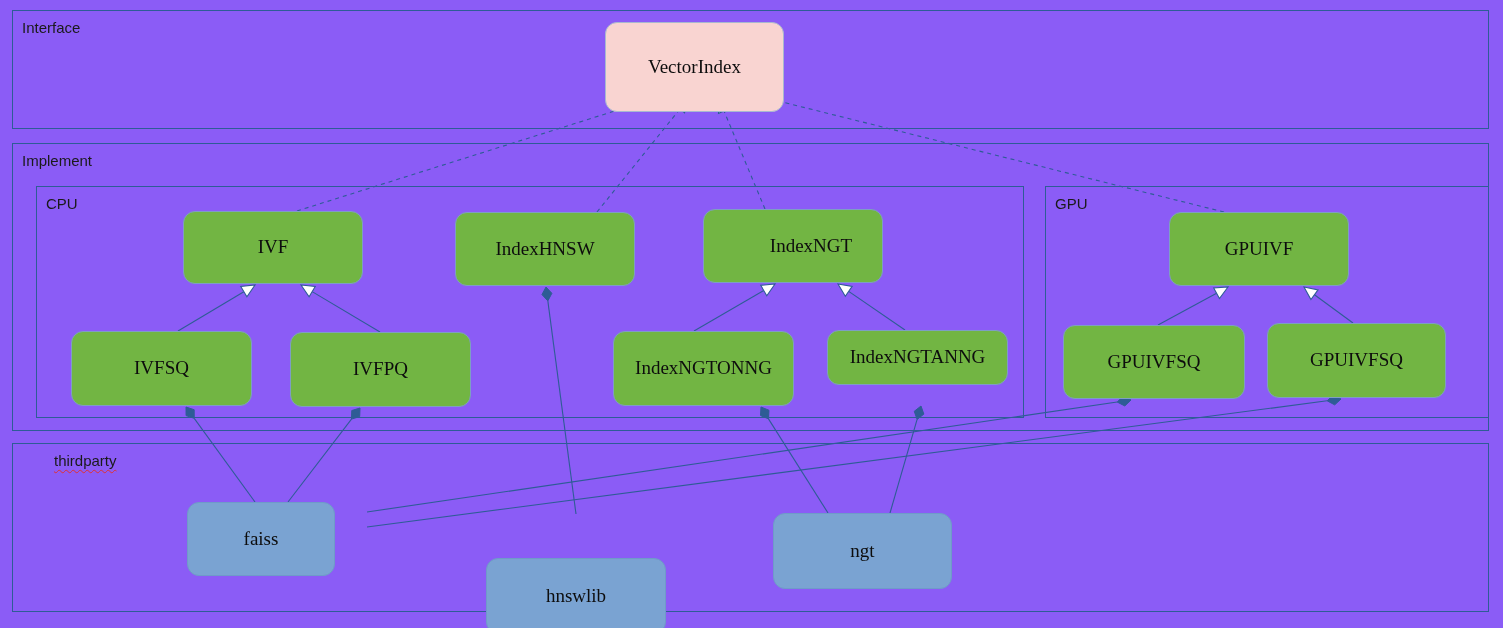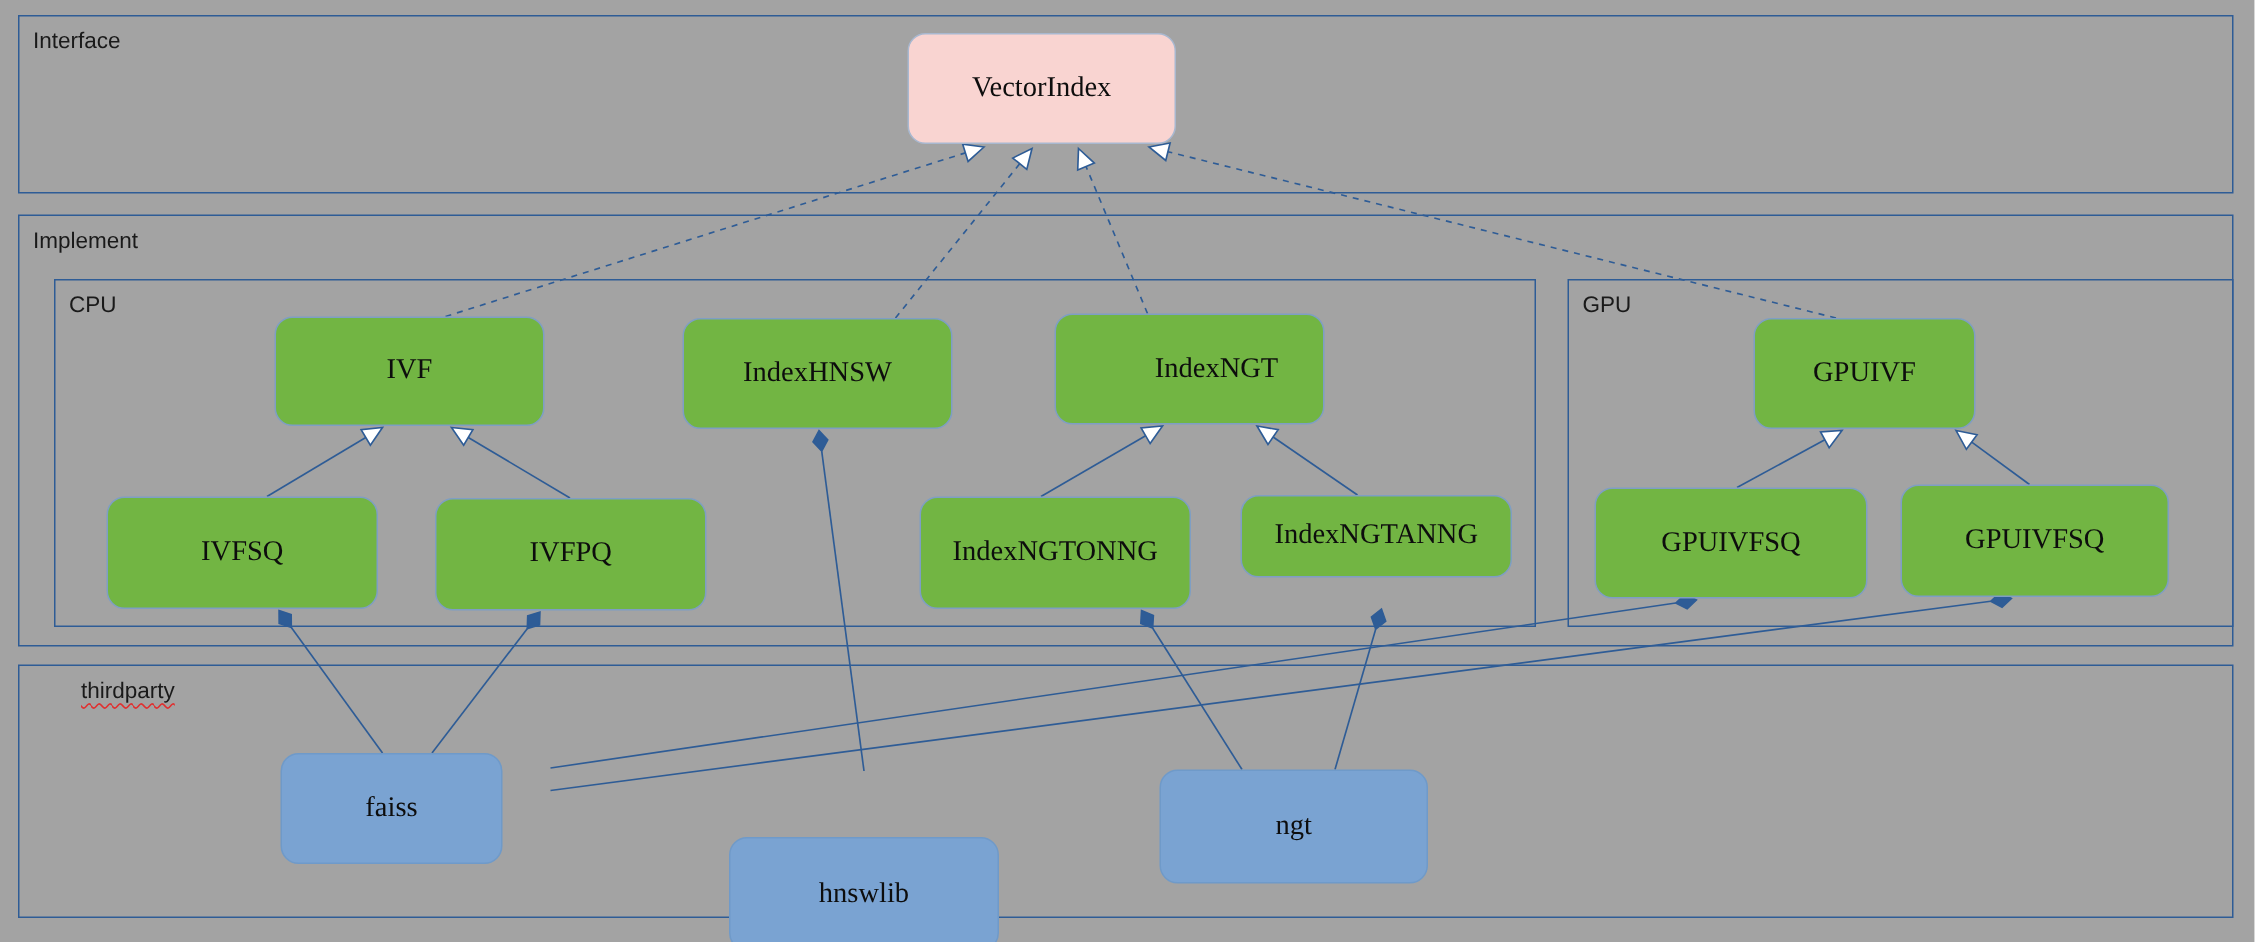--- a/index.html
+++ b/index.html
@@ -8,21 +8,21 @@
     padding: 0;
     background: #ffffff;
   }
   body {
     font-family: "Liberation Sans", sans-serif;
   }
   #canvas {
     position: relative;
     width: 1503px;
     height: 628px;
-    background: #a3a3a3;
+    background: #8b5cf6;
     overflow: hidden;
   }
   
   .frame {
     position: absolute;
     border: 1px solid #2e5c96;
     background: transparent;
     box-sizing: border-box;
   }
   .frame-label {
@@ -161,33 +161,33 @@
       <div class="frame" style="left: 12px; top: 143px; width: 1477px; height: 288px; border-color: rgb(46, 92, 150);"></div>
       <div class="frame-label" style="left: 22px; top: 153px;">Implement</div>
       <div class="frame" style="left: 36px; top: 186px; width: 988px; height: 232px; border-color: rgb(46, 92, 150);"></div>
       <div class="frame-label" style="left: 46px; top: 196px;">CPU</div>
       <div class="frame" style="left: 1045px; top: 186px; width: 444px; height: 232px; border-color: rgb(46, 92, 150);"></div>
       <div class="frame-label" style="left: 1055px; top: 196px;">GPU</div>
       <div class="frame" style="left: 12px; top: 443px; width: 1477px; height: 169px; border-color: rgb(46, 92, 150);"></div>
       <div class="frame-label misspelled" style="left: 22px; top: 453px;">thirdparty</div>
     </div>
   <div id="node-layer">
-      <div class="node iface" style="left: 605px; top: 22px; width: 179px; height: 74px;">
+      <div class="node iface" style="left: 605px; top: 22px; width: 179px; height: 90px;">
         <span>VectorIndex</span>
       </div>
       <div class="node impl" style="left: 183px; top: 211px; width: 180px; height: 73px; text-align: center;">
         <span>IVF</span>
       </div>
       <div class="node impl" style="left: 455px; top: 212px; width: 180px; height: 74px;">
         <span>IndexHNSW</span>
       </div>
       <div class="node impl" style="left: 703px; top: 209px; width: 180px; height: 74px; padding-left: 36px;">
         <span>IndexNGT</span>
       </div>
-      <div class="node impl" style="left: 1169px; top: 212px; width: 148px; height: 74px;">
+      <div class="node impl" style="left: 1169px; top: 212px; width: 180px; height: 74px;">
         <span>GPUIVF</span>
       </div>
       <div class="node impl" style="left: 71px; top: 331px; width: 181px; height: 75px;">
         <span>IVFSQ</span>
       </div>
       <div class="node impl" style="left: 290px; top: 332px; width: 181px; height: 75px;">
         <span>IVFPQ</span>
       </div>
       <div class="node impl" style="left: 613px; top: 331px; width: 181px; height: 75px;">
         <span>IndexNGTONNG</span>

